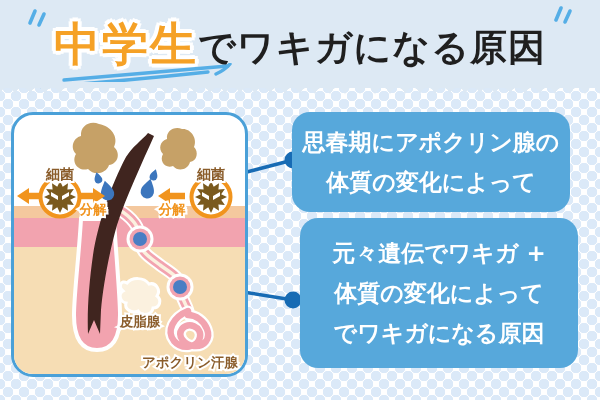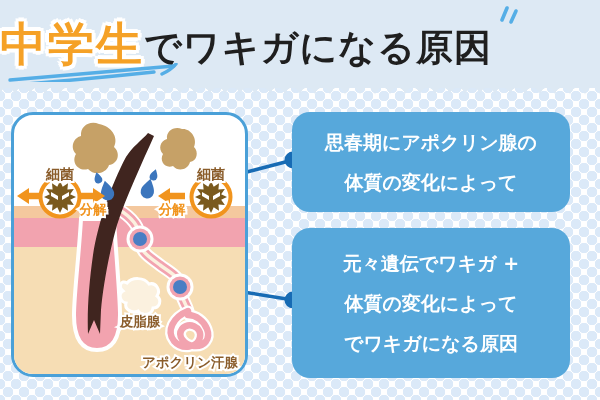--- a/index.html
+++ b/index.html
@@ -10,21 +10,21 @@
     background-image:
       radial-gradient(#dbe9f8 5px, rgba(255,255,255,0) 5.5px),
       radial-gradient(#dbe9f8 5px, rgba(255,255,255,0) 5.5px);
     background-size:16px 16px;
     background-position:0 0, 8px 8px;
   }
   
   .header{
     position:absolute;top:0;left:0;right:0;height:82px;
     background:#dde9f4;z-index:3;
-    display:flex;justify-content:flex-start;align-items:flex-start;
+    display:flex;justify-content:center;align-items:flex-start;
   }
   .scallop{
     position:absolute;top:82px;left:0;right:0;height:14px;z-index:3;
     background-image:radial-gradient(circle 7.5px at 7.5px 13px, rgba(0,0,0,0) 7px, #dde9f4 7.5px);
     background-size:15px 14px;background-repeat:repeat-x;
   }
   .title-wrap{position:relative;margin-top:14px;white-space:nowrap;}
   .title-highlight{
     font-size:46px;font-weight:bold;color:#f5a126;letter-spacing:2px;
     text-shadow:-3px -3px 0 #fff,3px -3px 0 #fff,-3px 3px 0 #fff,3px 3px 0 #fff,
@@ -40,24 +40,24 @@
   .panel{
     position:absolute;left:11px;top:16px;width:231px;height:259px;
     background:#fff;border:3px solid #4aa0d8;border-radius:22px;
     overflow:hidden;z-index:2;text-align:center;
   }
   .panel svg{display:block;}
   .callout{
     position:absolute;left:292px;width:278px;z-index:2;
     background:#57a8db;border-radius:18px;
     display:flex;flex-direction:column;justify-content:center;
-    text-align:center;color:#fff;font-weight:bold;font-size:19px;line-height:40px;
+    text-align:center;color:#fff;font-weight:bold;font-size:23px;line-height:40px;
   }
   .callout-1{top:16px;height:100px;}
-  .callout-2{top:132px;height:150px;}
+  .callout-2{top:122px;height:150px;margin-left:8px;}
 </style>
 </head>
 <body>
 
 <div class="page">
 
   <div class="header">
     <div class="title-wrap">
       <svg class="accent-left" width="22" height="20" viewBox="0 0 22 20">
         <path d="M4,15 L9,3" stroke="#55aee6" stroke-width="3.6" stroke-linecap="round" fill="none"></path>

